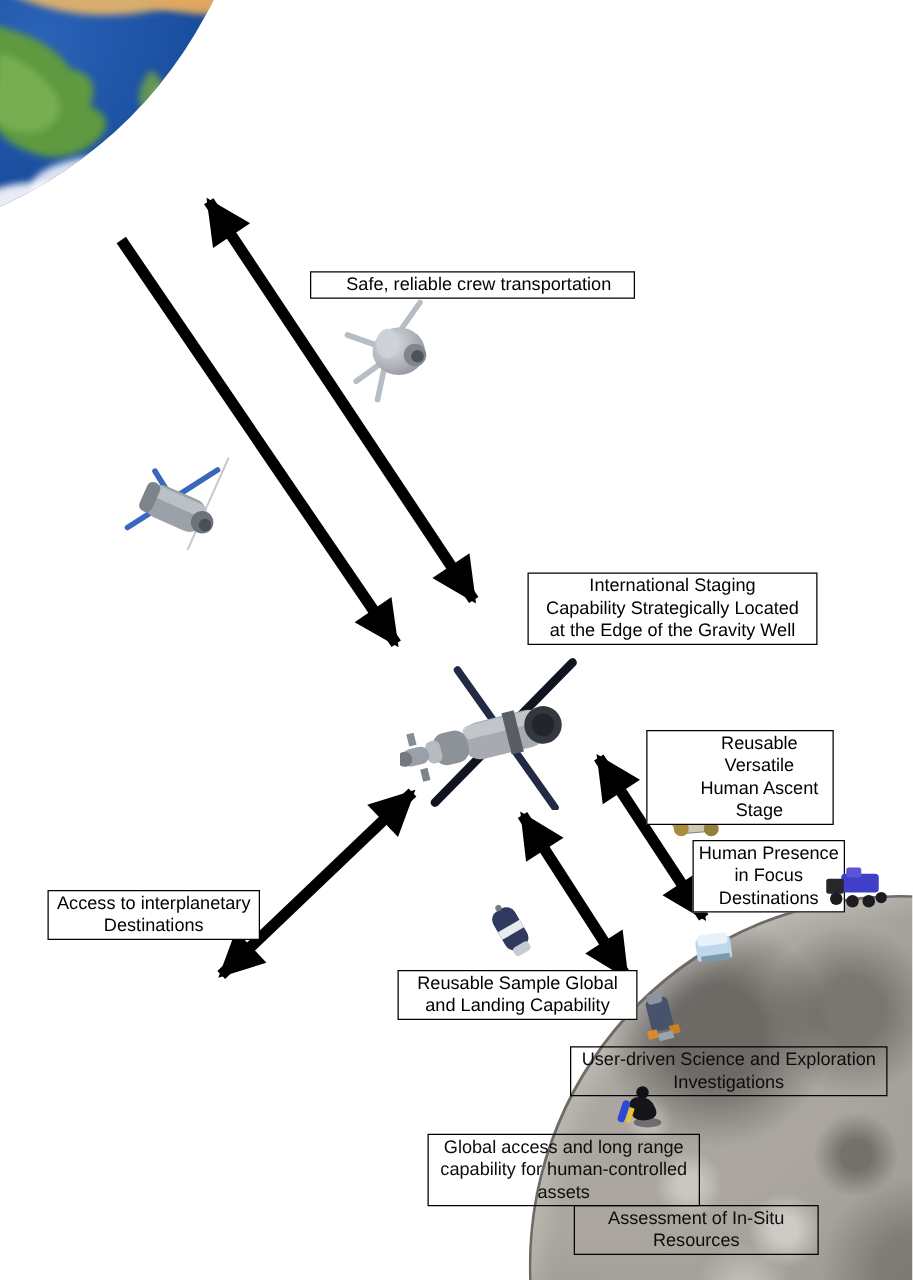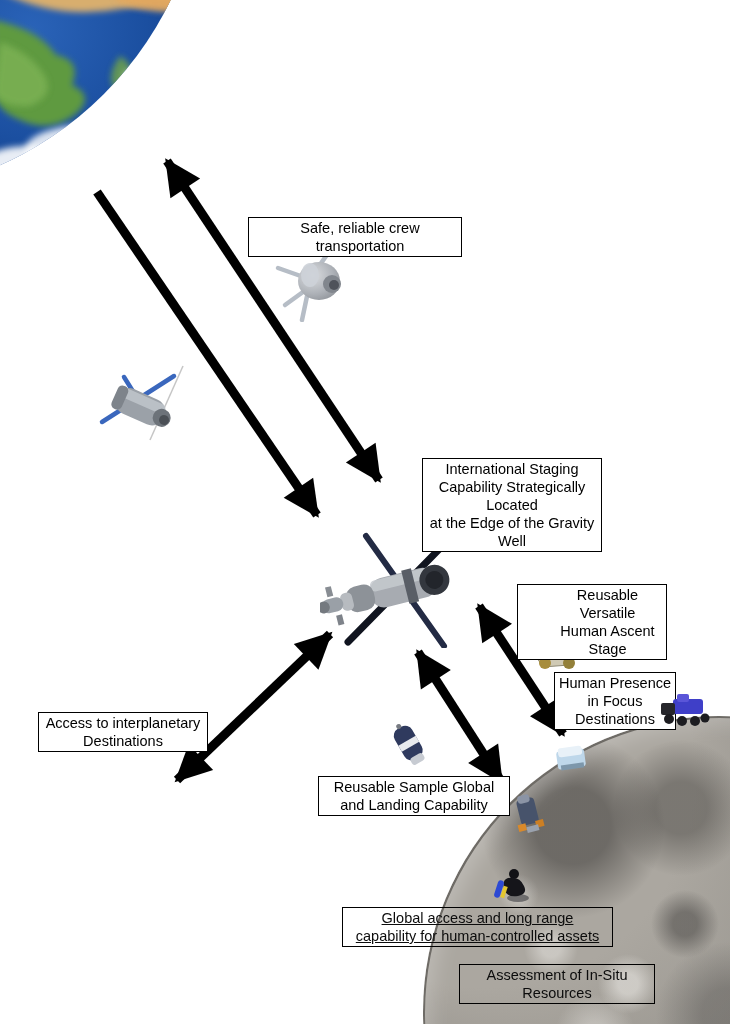--- a/index.html
+++ b/index.html
@@ -28,29 +28,29 @@
   
   .arrows{left:0;top:0;z-index:2;}
   .craft{z-index:3;}
   .surface{z-index:5;}
 
   
   .label-box{position:absolute;z-index:4;box-sizing:border-box;border:1.5px solid #000000;
     background:#ffffff;color:#000000;font-size:14.5px;line-height:18px;text-align:center;
     padding:1px 2px;white-space:pre-line;}
   .on-moon{background:transparent;color:#0c0c0c;}
-  .lb-crew{left:248px;top:217px;width:214px;padding-left:12px;}
+  .lb-crew{left:248px;top:217px;width:260px;padding-left:12px;}
   .lb-cargo{left:33px;top:316px;width:142px;}
-  .lb-staging{left:422px;top:458px;width:180px;}
+  .lb-staging{left:422px;top:458px;width:232px;}
   .lb-ascent{left:517px;top:584px;width:150px;padding-left:33px;}
   .lb-presence{left:554px;top:672px;width:122px;}
   .lb-interplanetary{left:38px;top:712px;width:170px;}
   .lb-sample{left:318px;top:776px;width:192px;}
   .lb-science{left:456px;top:837px;width:254px;}
-  .lb-global{left:342px;top:907px;width:271px;text-decoration:underline;}
+  .lb-global{left:342px;top:907px;width:218px;}
   .lb-insitu{left:459px;top:964px;width:196px;}
 </style>
 </head>
 <body>
 
 <div class="stage">
 
   <svg class="abs earth" width="210" height="200" viewBox="0 0 210 200">
     <defs>
       <clipPath id="earthClip">
@@ -174,20 +174,22 @@
 Capability Strategically Located
 at the Edge of the Gravity Well</div>
   <div class="label-box lb-ascent">Reusable Versatile
 Human Ascent Stage</div>
   <div class="label-box lb-presence">Human Presence
 in Focus Destinations</div>
   <div class="label-box lb-interplanetary">Access to interplanetary
 Destinations</div>
   <div class="label-box lb-sample">Reusable Sample Global
 and Landing Capability</div>
+  <div class="label-box lb-science on-moon">User-driven Science and Exploration
+Investigations</div>
   <div class="label-box lb-global on-moon">Global access and long range
 capability for human-controlled assets</div>
   <div class="label-box lb-insitu on-moon">Assessment of In-Situ Resources</div>
 
   <svg class="abs surface" style="left:657px;top:691px;" width="56" height="40" viewBox="0 0 56 40">
     <rect x="16" y="8" width="30" height="15" rx="3" fill="#3f3fc8"></rect>
     <rect x="20" y="3" width="12" height="8" rx="2" fill="#5a55d8"></rect>
     <rect x="4" y="12" width="14" height="12" rx="2" fill="#26262b"></rect>
     <circle cx="12" cy="28" r="5" fill="#1c1c20"></circle>
     <circle cx="25" cy="30" r="5" fill="#1c1c20"></circle>

